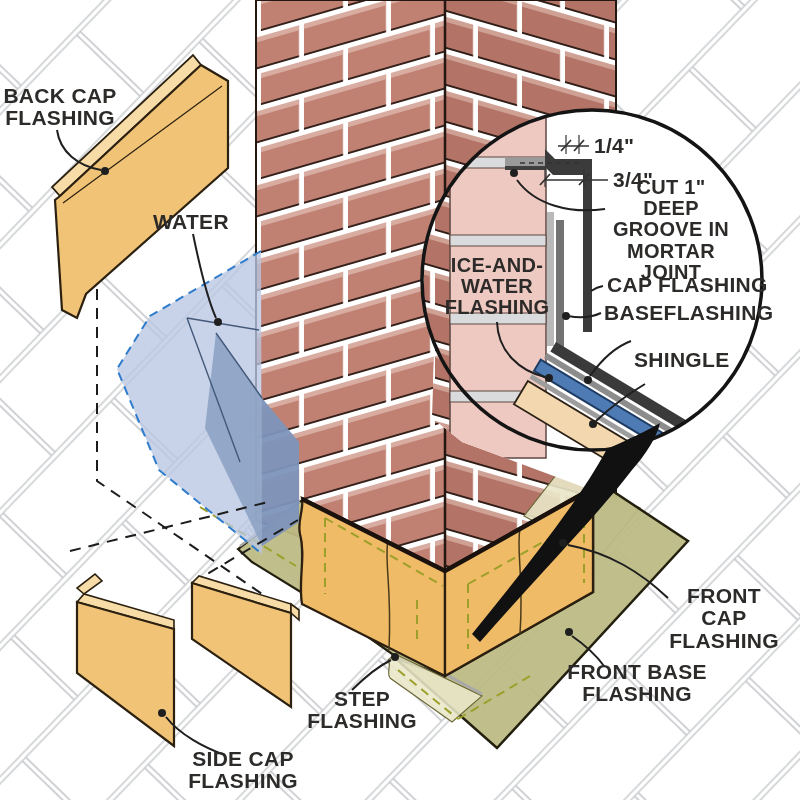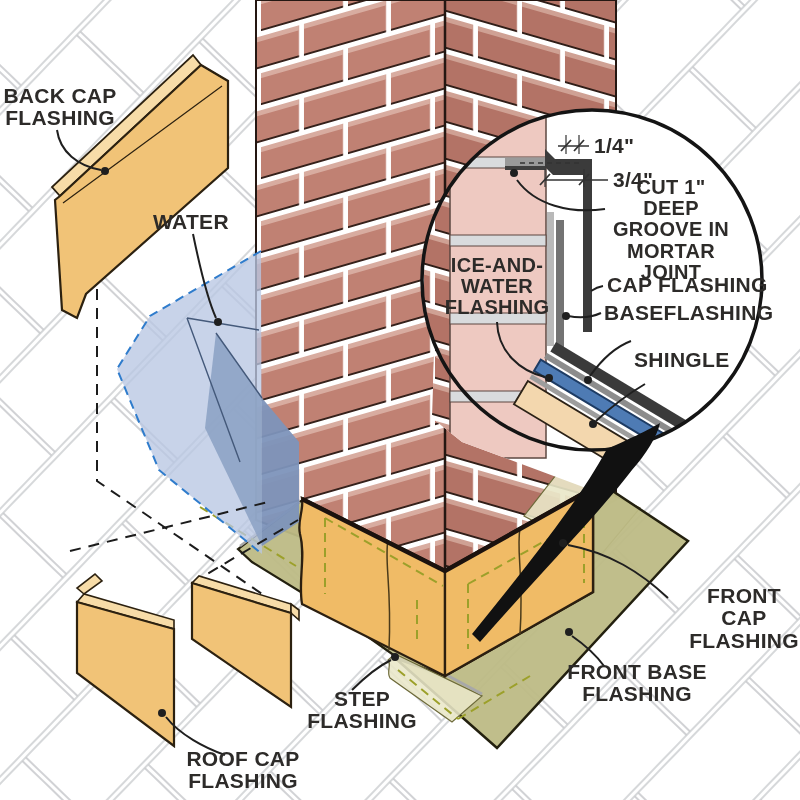--- a/index.html
+++ b/index.html
@@ -222,21 +222,21 @@
 WATER
 FLASHING</div>
 <div class="lbl left" style="left:594px;top:146px">1/4"</div>
 <div class="lbl left" style="left:613px;top:180px">3/4"</div>
 <div class="lbl s20" style="left:671px;top:230px">CUT 1" DEEP
 GROOVE IN
 MORTAR JOINT</div>
 <div class="lbl left" style="left:607px;top:285px">CAP FLASHING</div>
 <div class="lbl left" style="left:604px;top:313px">BASEFLASHING</div>
 <div class="lbl left" style="left:634px;top:360px">SHINGLE</div>
-<div class="lbl" style="left:744px;top:618px">FRONT CAP
+<div class="lbl" style="left:724px;top:618px">FRONT CAP
 FLASHING</div>
 <div class="lbl" style="left:637px;top:683px">FRONT BASE
 FLASHING</div>
 <div class="lbl" style="left:362px;top:710px">STEP
 FLASHING</div>
-<div class="lbl" style="left:243px;top:770px">ROOF CAP
+<div class="lbl" style="left:243px;top:770px">SIDE CAP
 FLASHING</div>
 </div>
 
 </body></html>

